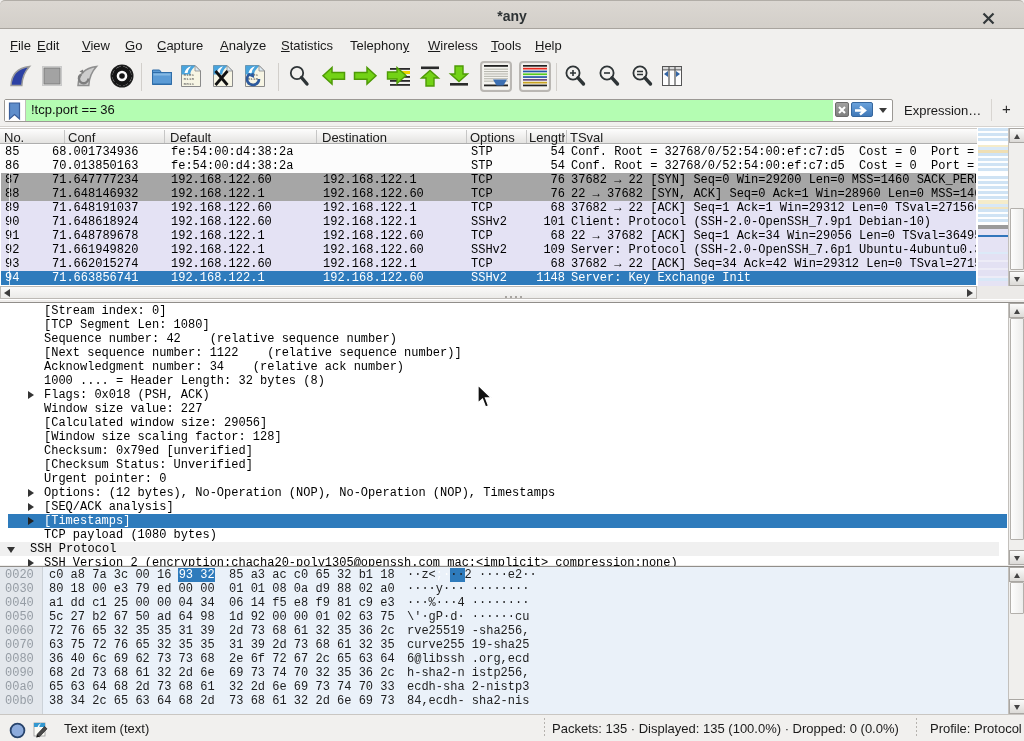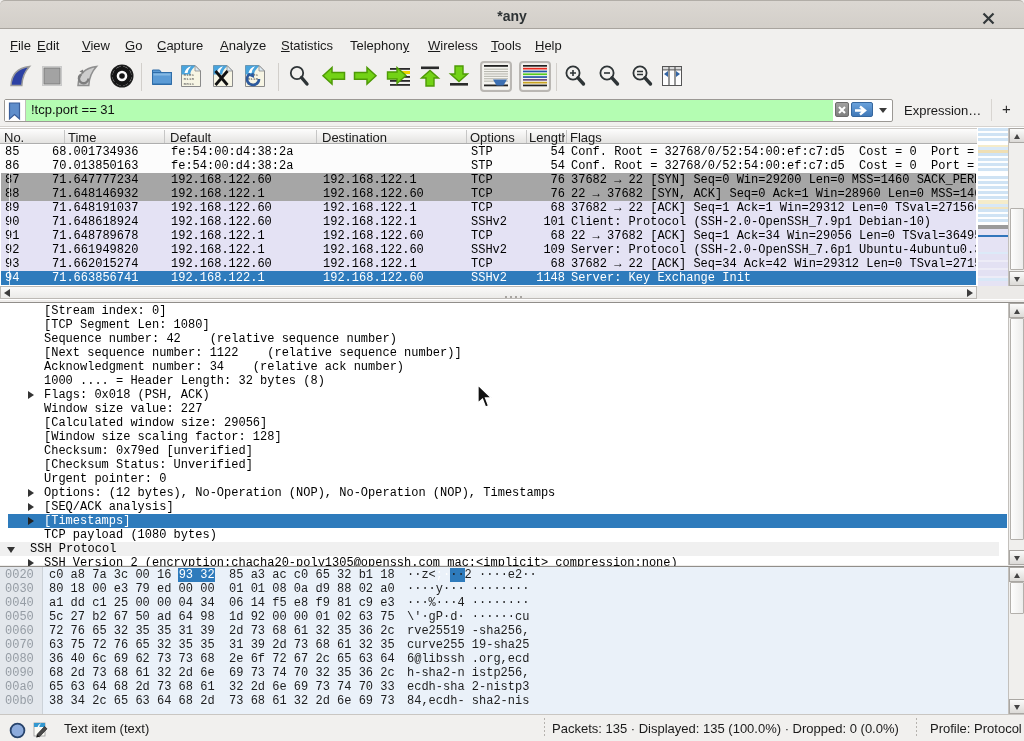--- a/index.html
+++ b/index.html
@@ -190,44 +190,44 @@
   </div>
 
 <div id="filterbar" class="abs" style="left:0;top:94px;width:1024px;height:33px;background:#f1f0ee;border-bottom:1px solid #d6d3cf;box-sizing:border-box"></div>
 <div class="abs" style="left:4px;top:99px;width:889px;height:23px;background:#fff;border:1px solid #9b9894;border-radius:2px;box-sizing:border-box"></div>
 <div class="abs" style="left:26px;top:100px;width:807px;height:21px;background:#b4fdb2"></div>
 <div class="abs" style="left:5px;top:100px;width:20px;height:21px;background:#fff;border-right:1px solid #c2bfbb">
 <svg width="20" height="21">
       <path d="M4.5 3 h10 v16 l-5 -4.5 l-5 4.5 Z" fill="#5f8ecb" stroke="#3a5e9a" stroke-width="1.2"></path>
     </svg>
 </div>
-<div class="abs" style="left:31px;top:102px;font-size:13px;color:#111">!tcp.port == 31</div>
+<div class="abs" style="left:31px;top:102px;font-size:13px;color:#111">!tcp.port == 36</div>
 <div class="abs" style="left:835px;top:102px;width:14px;height:15px;background:linear-gradient(#a2a2a2,#7e7e7e);border:1px solid #6c6c6c;border-radius:2px;box-sizing:border-box">
 <svg width="12" height="13">
       <path d="M3 3 L9 9 M9 3 L3 9" stroke="#fff" stroke-width="2"></path>
     </svg></div>
 <div class="abs" style="left:851px;top:102px;width:22px;height:15px;background:linear-gradient(#6aa2dc,#4179b8);border:1px solid #36679e;border-radius:2px;box-sizing:border-box">
 <svg width="20" height="13">
       <path d="M3 6.5 h9 M8 2.5 l5 4 l-5 4" stroke="#fff" stroke-width="2.4" fill="none"></path>
     </svg></div>
 <div class="abs" style="left:879px;top:108px;width:0;height:0;border-left:4px solid transparent;border-right:4px solid transparent;border-top:5px solid #3a3a3a"></div>
 <div class="abs sans13" style="left:904px;top:103px">Expression…</div>
 <div class="abs" style="left:991px;top:99px;width:1px;height:22px;background:#d8d5d1"></div>
 <div class="abs" style="left:1002px;top:100px;font-size:15px;color:#2a2a2a">+</div>
 
 <div id="plist" class="abs" style="left:0;top:127px;width:1024px;height:173px;background:#fff"></div>
 <div id="plhdr" class="abs" style="left:0;top:128px;width:977px;height:16px;background:linear-gradient(#fdfdfd,#e4e3e1);border-top:1px solid #cecbc7;border-bottom:1px solid #aeaeae;box-sizing:border-box"></div>
 <div id="hdrlbls">
     <div class="hdrlbl" style="left:4px;">No.</div>
-    <div class="hdrlbl" style="left:68px;">Time</div>
+    <div class="hdrlbl" style="left:68px;">Conf</div>
     <div class="hdrlbl" style="left:170px;">Default</div>
     <div class="hdrlbl" style="left:322px;">Destination</div>
     <div class="hdrlbl" style="left:470px;">Options</div>
     <div class="hdrlbl" style="left:529px;width:36px;overflow:hidden;">Length</div>
-    <div class="hdrlbl" style="left:570px;">Flags</div>
+    <div class="hdrlbl" style="left:570px;">TSval</div>
     <div class="abs" style="left:64px;top:130px;width:1px;height:13px;background:#c6c6c6"></div>
     <div class="abs" style="left:164px;top:130px;width:1px;height:13px;background:#c6c6c6"></div>
     <div class="abs" style="left:316px;top:130px;width:1px;height:13px;background:#c6c6c6"></div>
     <div class="abs" style="left:466px;top:130px;width:1px;height:13px;background:#c6c6c6"></div>
     <div class="abs" style="left:526px;top:130px;width:1px;height:13px;background:#c6c6c6"></div>
     <div class="abs" style="left:566px;top:130px;width:1px;height:13px;background:#c6c6c6"></div>
   </div>
 <div id="rows" class="abs mono" style="left:0;top:145px;width:1024px;height:140px;color:#000"><div class="row" style="top:0px;background:#fcfcfc;"><span class="c-no">85</span><span class="c-t">68.001734936</span><span class="c-s">fe:54:00:d4:38:2a</span><span class="c-p">STP</span><span class="c-l">54</span><span class="c-i">Conf. Root = 32768/0/52:54:00:ef:c7:d5  Cost = 0  Port = 0x8002</span></div><div class="row" style="top:14px;background:#fcfcfc;"><span class="c-no">86</span><span class="c-t">70.013850163</span><span class="c-s">fe:54:00:d4:38:2a</span><span class="c-p">STP</span><span class="c-l">54</span><span class="c-i">Conf. Root = 32768/0/52:54:00:ef:c7:d5  Cost = 0  Port = 0x8002</span></div><div class="row" style="top:28px;background:#a6a6a6;"><span class="c-no">87</span><span class="c-t">71.647777234</span><span class="c-s">192.168.122.60</span><span class="c-d">192.168.122.1</span><span class="c-p">TCP</span><span class="c-l">76</span><span class="c-i">37682 → 22 [SYN] Seq=0 Win=29200 Len=0 MSS=1460 SACK_PERM</span></div><div class="row" style="top:42px;background:#a6a6a6;"><span class="c-no">88</span><span class="c-t">71.648146932</span><span class="c-s">192.168.122.1</span><span class="c-d">192.168.122.60</span><span class="c-p">TCP</span><span class="c-l">76</span><span class="c-i">22 → 37682 [SYN, ACK] Seq=0 Ack=1 Win=28960 Len=0 MSS=1460</span></div><div class="row" style="top:56px;background:#e4e2f4;"><span class="c-no">89</span><span class="c-t">71.648191037</span><span class="c-s">192.168.122.60</span><span class="c-d">192.168.122.1</span><span class="c-p">TCP</span><span class="c-l">68</span><span class="c-i">37682 → 22 [ACK] Seq=1 Ack=1 Win=29312 Len=0 TSval=2715660</span></div><div class="row" style="top:70px;background:#e4e2f4;"><span class="c-no">90</span><span class="c-t">71.648618924</span><span class="c-s">192.168.122.60</span><span class="c-d">192.168.122.1</span><span class="c-p">SSHv2</span><span class="c-l">101</span><span class="c-i">Client: Protocol (SSH-2.0-OpenSSH_7.9p1 Debian-10)</span></div><div class="row" style="top:84px;background:#e4e2f4;"><span class="c-no">91</span><span class="c-t">71.648789678</span><span class="c-s">192.168.122.1</span><span class="c-d">192.168.122.60</span><span class="c-p">TCP</span><span class="c-l">68</span><span class="c-i">22 → 37682 [ACK] Seq=1 Ack=34 Win=29056 Len=0 TSval=364957</span></div><div class="row" style="top:98px;background:#e4e2f4;"><span class="c-no">92</span><span class="c-t">71.661949820</span><span class="c-s">192.168.122.1</span><span class="c-d">192.168.122.60</span><span class="c-p">SSHv2</span><span class="c-l">109</span><span class="c-i">Server: Protocol (SSH-2.0-OpenSSH_7.6p1 Ubuntu-4ubuntu0.3)</span></div><div class="row" style="top:112px;background:#e4e2f4;"><span class="c-no">93</span><span class="c-t">71.662015274</span><span class="c-s">192.168.122.60</span><span class="c-d">192.168.122.1</span><span class="c-p">TCP</span><span class="c-l">68</span><span class="c-i">37682 → 22 [ACK] Seq=34 Ack=42 Win=29312 Len=0 TSval=27156</span></div><div class="row" style="top:126px;background:#2e7bbc;color:#fff;"><span class="c-no">94</span><span class="c-t">71.663856741</span><span class="c-s">192.168.122.1</span><span class="c-d">192.168.122.60</span><span class="c-p">SSHv2</span><span class="c-l">1148</span><span class="c-i">Server: Key Exchange Init</span></div></div>
 <div class="abs" style="left:9px;top:173px;width:1px;height:112px;background:rgba(255,255,255,.75)"></div>
 

